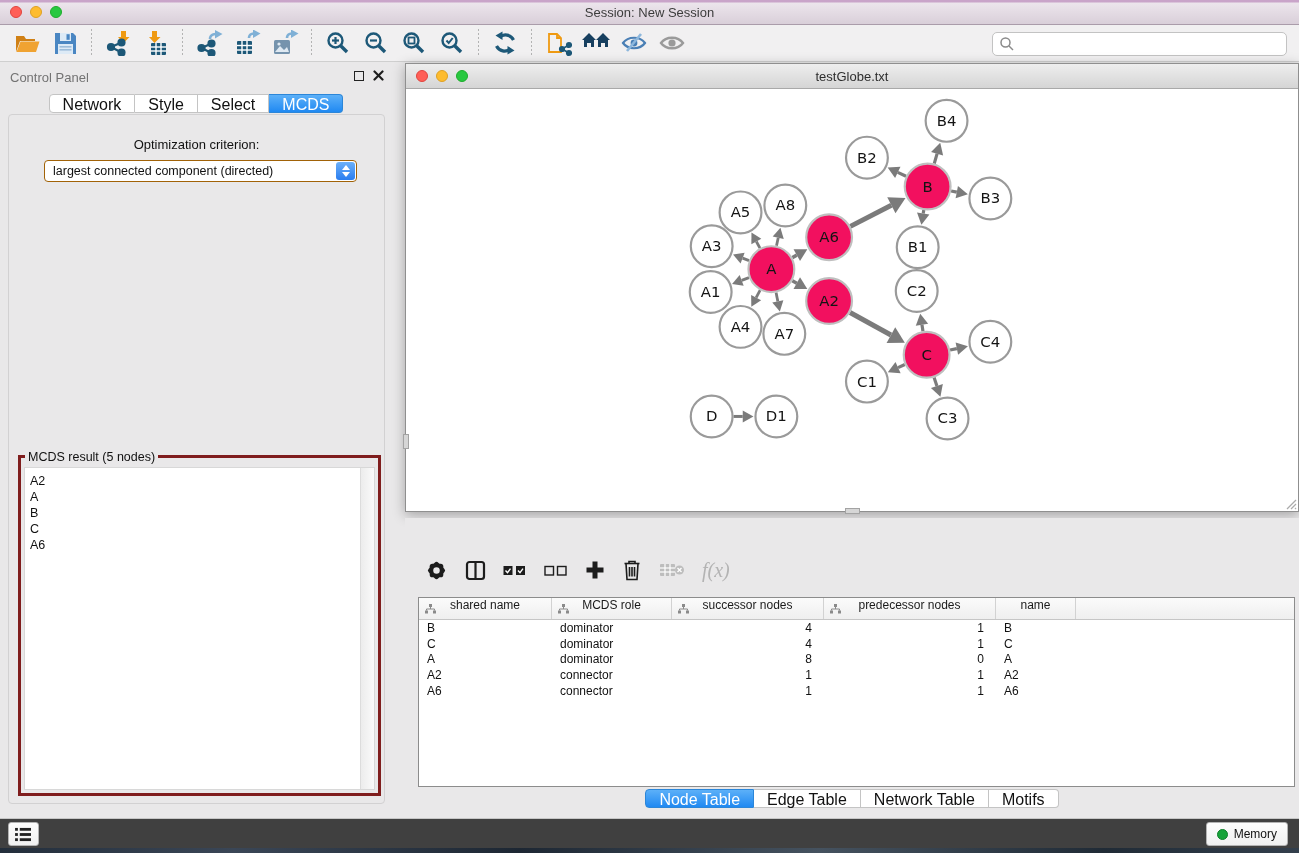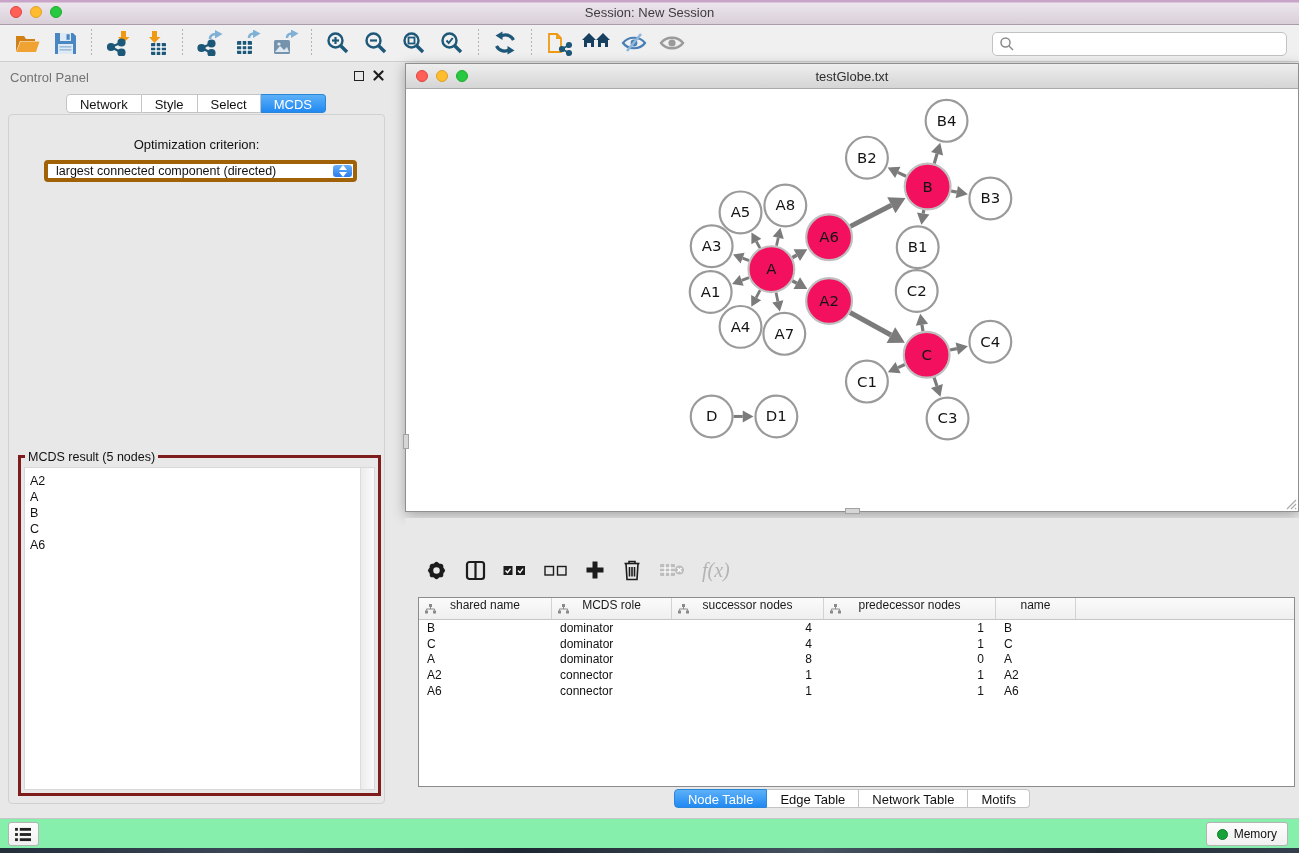--- a/index.html
+++ b/index.html
@@ -32,31 +32,31 @@
 
   
   .control-panel { position:absolute; left:0; top:62px; width:392px; height:756px; background:#e9e8e9; }
   .panel-head { position:relative; height:28px; }
   .panel-head .ptitle { position:absolute; left:10px; top:8px; font-size:13px; color:#737373; }
   .panel-icons { position:absolute; right:8px; top:8px; display:flex; gap:9px; align-items:center; }
   .float-ico { width:10px; height:10px; border:1.6px solid #222; display:inline-block; }
 
   .seg { display:flex; justify-content:center; }
   .seg-btn { background:#fff; border:1px solid #c4c4c4; border-left:none; color:#111;
-    font-size:13px; padding:2px 13px; height:19px; line-height:15px; }
+    font-size:16px; padding:2px 13px; height:19px; line-height:15px; }
   .seg-btn:first-child { border-left:1px solid #c4c4c4; border-radius:4px 0 0 4px; }
   .seg-btn:last-child { border-radius:0 4px 4px 0; }
   .seg-btn.active { background:linear-gradient(#5cb0f8,#2089f2); color:#fff; border-color:#2c86d8; }
 
   .cp-tabs { position:absolute; left:0; right:0; top:32px; }
   .cp-body { position:absolute; left:8px; right:7px; top:52px; bottom:14px;
     border:1px solid #d2d1d2; border-radius:4px; background:#e9e8e9; }
   .opt-label { position:absolute; left:0; right:0; top:22px; text-align:center; font-size:13px; color:#111; }
   .dropdown { position:absolute; left:35px; top:45px; width:313px; height:22px; background:#fff;
-    border:4px solid #a16207; border-radius:4px; font-size:12.5px; color:#111;
+    border:1px solid #a16207; border-radius:4px; font-size:12.5px; color:#111;
     display:flex; align-items:center; padding-left:8px; }
   .stepper { position:absolute; right:1px; top:1px; bottom:1px; width:19px; border-radius:3px;
     background:linear-gradient(#6cb0f9,#2a7df0); display:flex; flex-direction:column;
     align-items:center; justify-content:center; gap:2px; }
   .tri-up { width:0; height:0; border-left:4px solid transparent; border-right:4px solid transparent;
     border-bottom:5px solid #fff; }
   .tri-down { width:0; height:0; border-left:4px solid transparent; border-right:4px solid transparent;
     border-top:5px solid #fff; }
   .btn-row { position:absolute; left:0; right:0; top:78px; display:flex; justify-content:center; gap:14px; }
   .mac-btn { background:linear-gradient(#ffffff,#f1f1f1); border:1px solid #b4b4b4; border-radius:4px;
@@ -100,21 +100,21 @@
   .th { position:relative; display:flex; justify-content:center;
     font-size:12px; color:#1a1a1a; border-right:1px solid #d2d2d2; }
   .th .hicon { position:absolute; left:6px; top:6px; }
   .c0{width:133px}.c1{width:120px}.c2{width:152px}.c3{width:172px}.c4{width:80px}.cf{flex:1;border-right:none}
   .trow { display:flex; height:15.8px; font-size:12px; color:#111; align-items:center; }
   .td { padding-left:8px; overflow:hidden; white-space:nowrap; }
   .td.num { text-align:right; padding-right:12px; padding-left:0; }
   .tp-tabs { position:absolute; left:0; right:0; top:271px; }
 
   
-  .statusbar { position:absolute; left:0; top:818px; width:100%; height:30px; background:#86efac;
+  .statusbar { position:absolute; left:0; top:818px; width:100%; height:30px; background:#404040;
     border-top:1px solid #c6c6c6; }
   .status-btn { position:absolute; left:8px; top:3px; width:31px; height:24px;
     background:linear-gradient(#fdfdfd,#f0f0f0); border:1px solid #b3b3b3; border-radius:3px;
     display:flex; align-items:center; justify-content:center; }
   .memory-btn { position:absolute; right:11px; top:3px; height:24px; padding:0 10px;
     background:linear-gradient(#fdfdfd,#f0f0f0); border:1px solid #b3b3b3; border-radius:3px;
     display:flex; align-items:center; gap:6px; font-size:12px; color:#111; }
   .green-dot { width:11px; height:11px; border-radius:50%; background:#17a33a; border:1px solid #0e7f2a; }
   .wallpaper { position:absolute; left:0; bottom:0; width:100%; height:5px;
     background:linear-gradient(90deg,#232e3b,#3a4656 18%,#1d2733 40%,#45525f 63%,#202b36 85%,#333f4c); }

